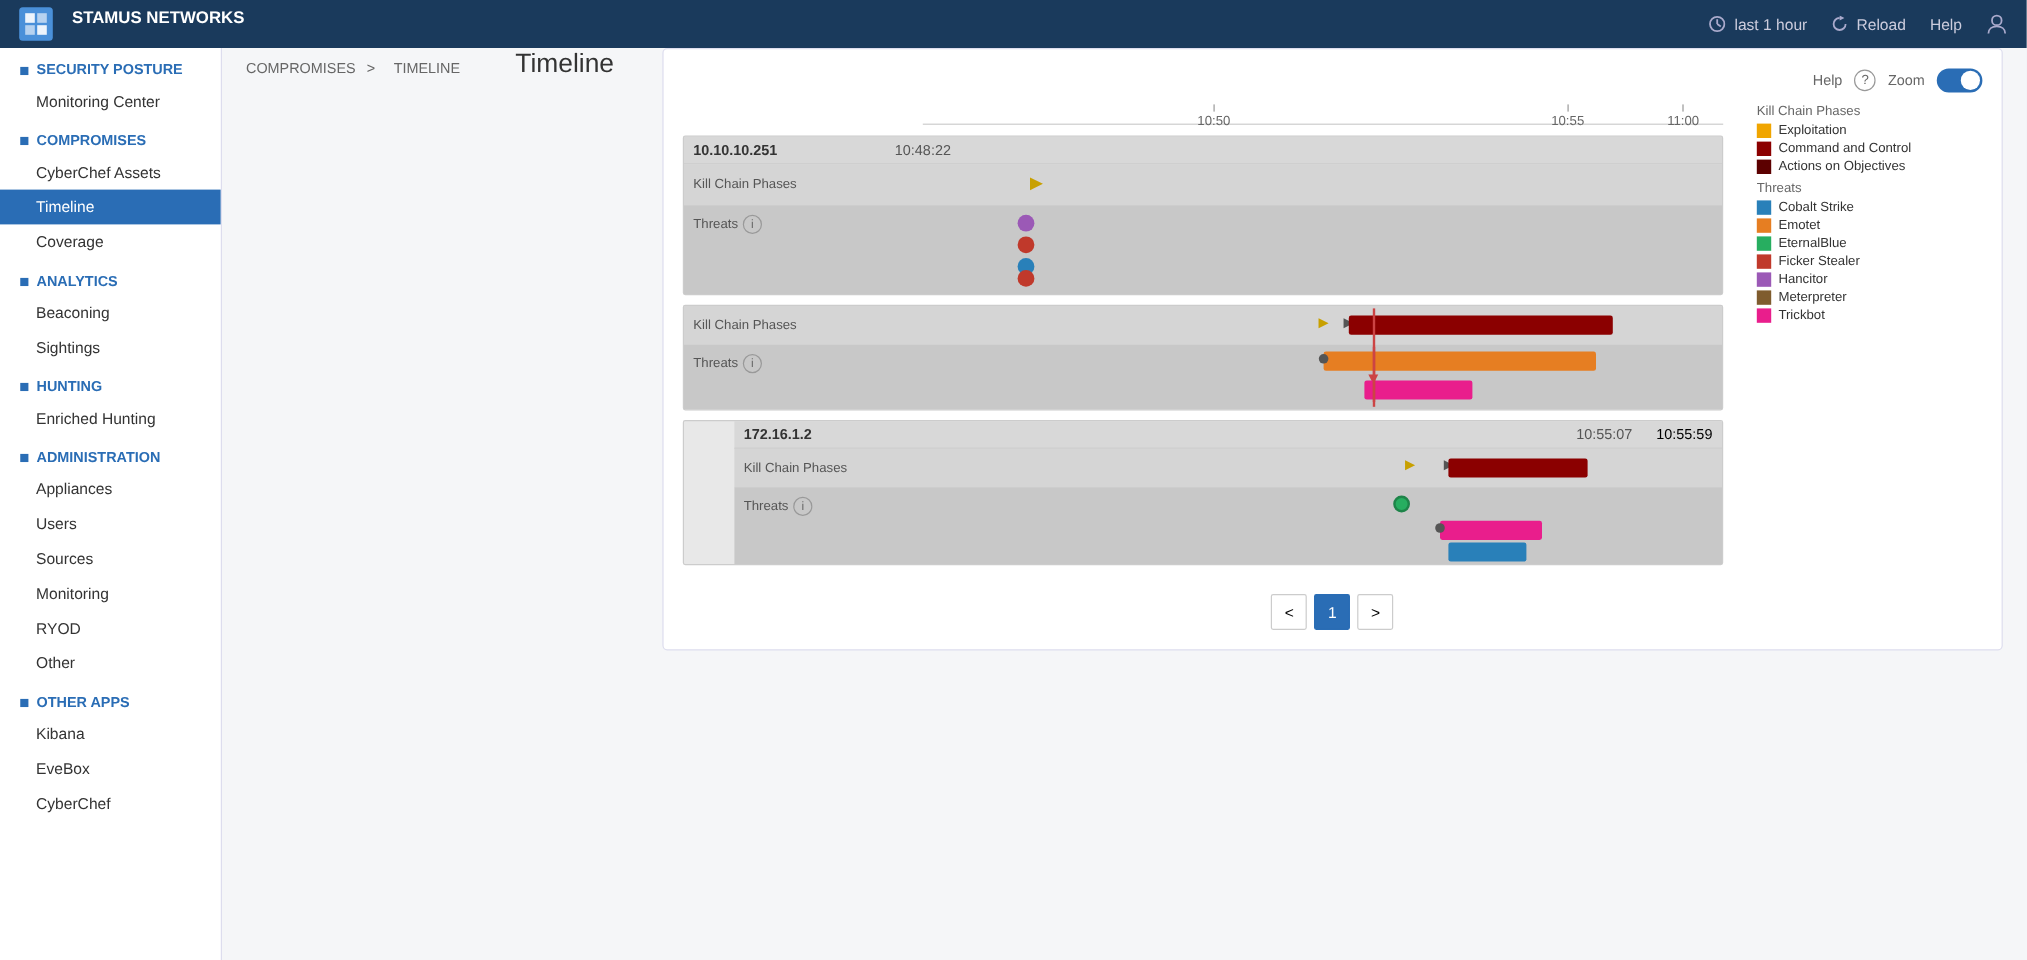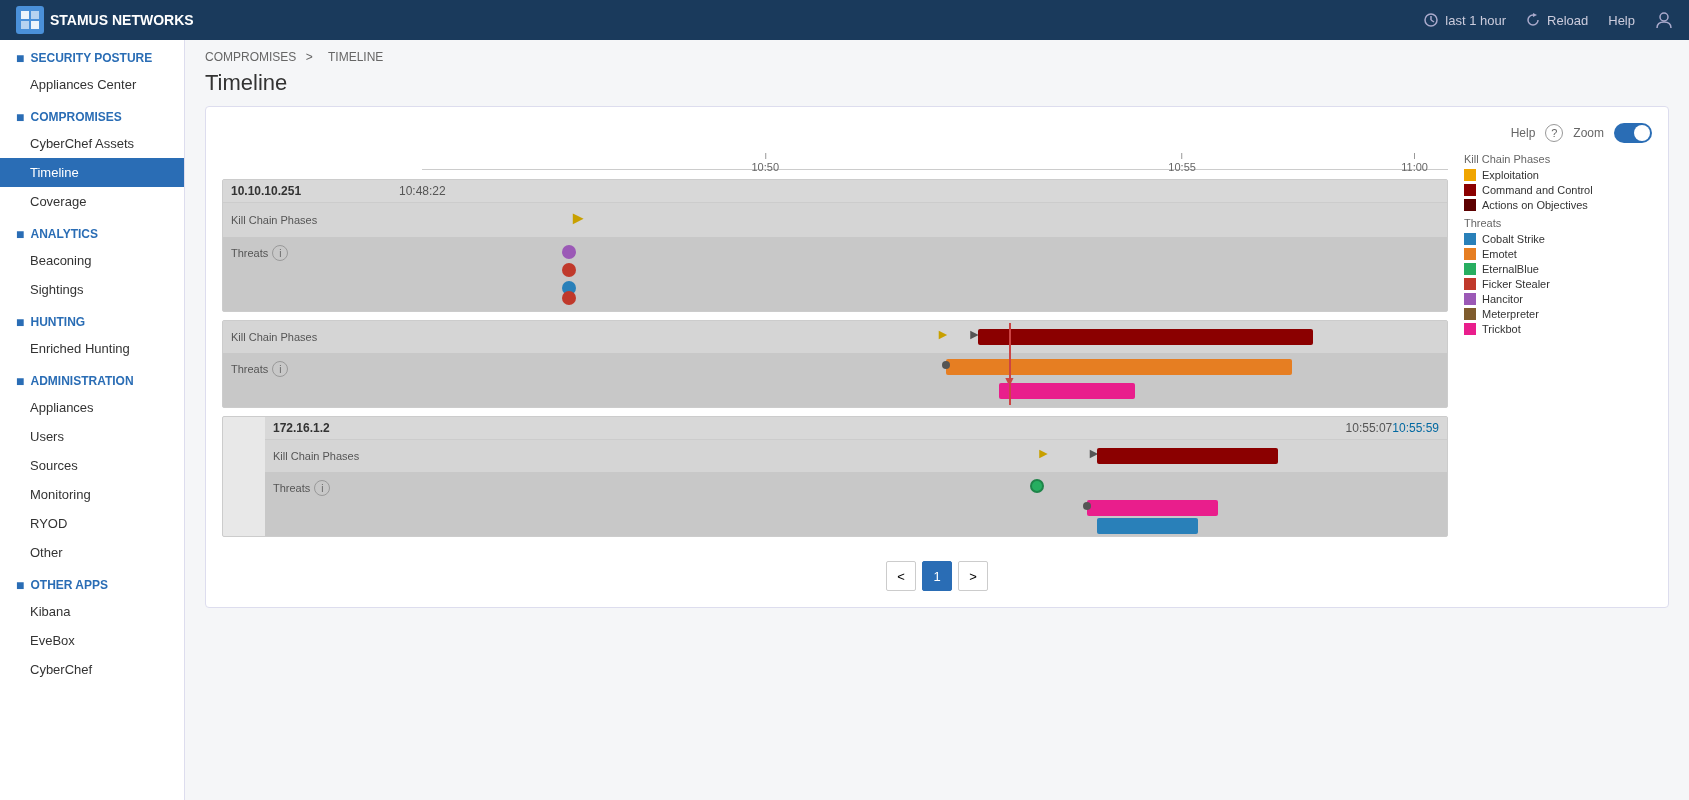--- a/index.html
+++ b/index.html
@@ -10,21 +10,21 @@
       background: #1a3a5c;
       color: white;
       height: 40px;
       display: flex;
       align-items: center;
       justify-content: space-between;
       padding: 0 16px;
       flex-shrink: 0;
     }
     .topbar-left { display: flex; align-items: center; gap: 8px; }
-    .topbar-logo { font-weight: bold; font-size: 14px; color: white; display: flex; align-items: center; gap: 6px; }
+    .topbar-logo { font-weight: bold; font-size: 14px; color: white; display: flex; align-items: flex-start; gap: 16px; }
     .topbar-logo .logo-icon { width: 28px; height: 28px; background: #4a90d9; border-radius: 3px; display: flex; align-items: center; justify-content: center; font-size: 11px; font-weight: bold; }
     .topbar-right { display: flex; align-items: center; gap: 20px; color: #ccd; font-size: 13px; }
     .topbar-right span { cursor: pointer; display: flex; align-items: center; gap: 4px; }
 
     
     .layout { display: flex; flex: 1; overflow: hidden; }
 
     
     .sidebar {
       width: 185px;
@@ -54,21 +54,21 @@
     .sidebar-item.active {
       background: #2a6db5;
       color: white;
       border-radius: 0;
     }
 
     
     .main-content {
       flex: 1;
       display: flex;
-      flex-direction: column;
+      flex-direction: row;
       overflow: hidden;
       background: #f5f6f8;
     }
 
     
     .breadcrumb {
       padding: 10px 20px 6px;
       font-size: 12px;
       color: #666;
     }
@@ -226,21 +226,21 @@
   </div>
 </div>
 
 <div class="layout">
 
   <div class="sidebar">
     <div class="sidebar-section-title">
       <span class="s-icon">■</span>
       <span>SECURITY POSTURE</span>
     </div>
-    <div class="sidebar-item">Appliances Center</div>
+    <div class="sidebar-item">Monitoring Center</div>
 
     <div class="sidebar-section-title">
       <span class="s-icon">■</span>
       <span>COMPROMISES</span>
     </div>
     <div class="sidebar-item">CyberChef Assets</div>
     <div class="sidebar-item active">Timeline</div>
     <div class="sidebar-item">Coverage</div>
 
     <div class="sidebar-section-title">
@@ -287,21 +287,21 @@
     <div class="timeline-wrapper">
       <div class="timeline-card">
 
         <div class="timeline-controls">
           <span class="ctrl-label">Help</span>
           <span style="width:18px;height:18px;border-radius:50%;border:1px solid #999;display:inline-flex;align-items:center;justify-content:center;font-size:11px;color:#666;cursor:pointer;">?</span>
           <span class="ctrl-label">Zoom</span>
           <div class="toggle-switch"></div>
         </div>
 
-        <div style="display:flex; gap: 4px;">
+        <div style="display:flex; gap: 16px;">
 
           <div style="flex:1; min-width:0;">
 
             <div style="display:flex; padding-left:200px; margin-bottom:6px; position:relative;">
               <div style="position:absolute; left:200px; right:0; height:1px; background:#ccc; top:16px;"></div>
 
               <div style="position:absolute; left:calc(200px + 28%); text-align:center; font-size:11px; color:#666; transform:translateX(-50%);">
                 <div style="height:6px; width:1px; background:#999; margin: 0 auto 2px;"></div>
                 <span>10:50</span>
               </div>
@@ -382,21 +382,21 @@
 
                   <div style="position:absolute; left:58%; width:13%; height:16px; background:#e91e8c; border-radius:2px; top:28px;"></div>
                 </div>
               </div>
             </div>
 
             <div class="host-section" style="margin-top:8px;padding-left:42px;">
               <div class="host-header">
                 <span class="host-ip">172.16.1.2</span>
                 <span style="margin-left:auto; color:#555; font-size:12px;">10:55:07</span>
-                <span style="color:#0369a1; font-size:12px;">10:55:59</span>
+                <span style="margin-left:20px; color:#000000; font-size:12px;">10:55:59</span>
               </div>
 
               <div class="host-row" style="background:#d5d5d5; position:relative;">
                 <div class="row-label">
                   <span>Kill Chain Phases</span>
                 </div>
                 <div class="row-content" style="height:28px; position:relative;">
 
                   <div style="position:absolute; left:60%; top:4px; font-size:14px; color:#c8a000; line-height:1;">►</div>
 

